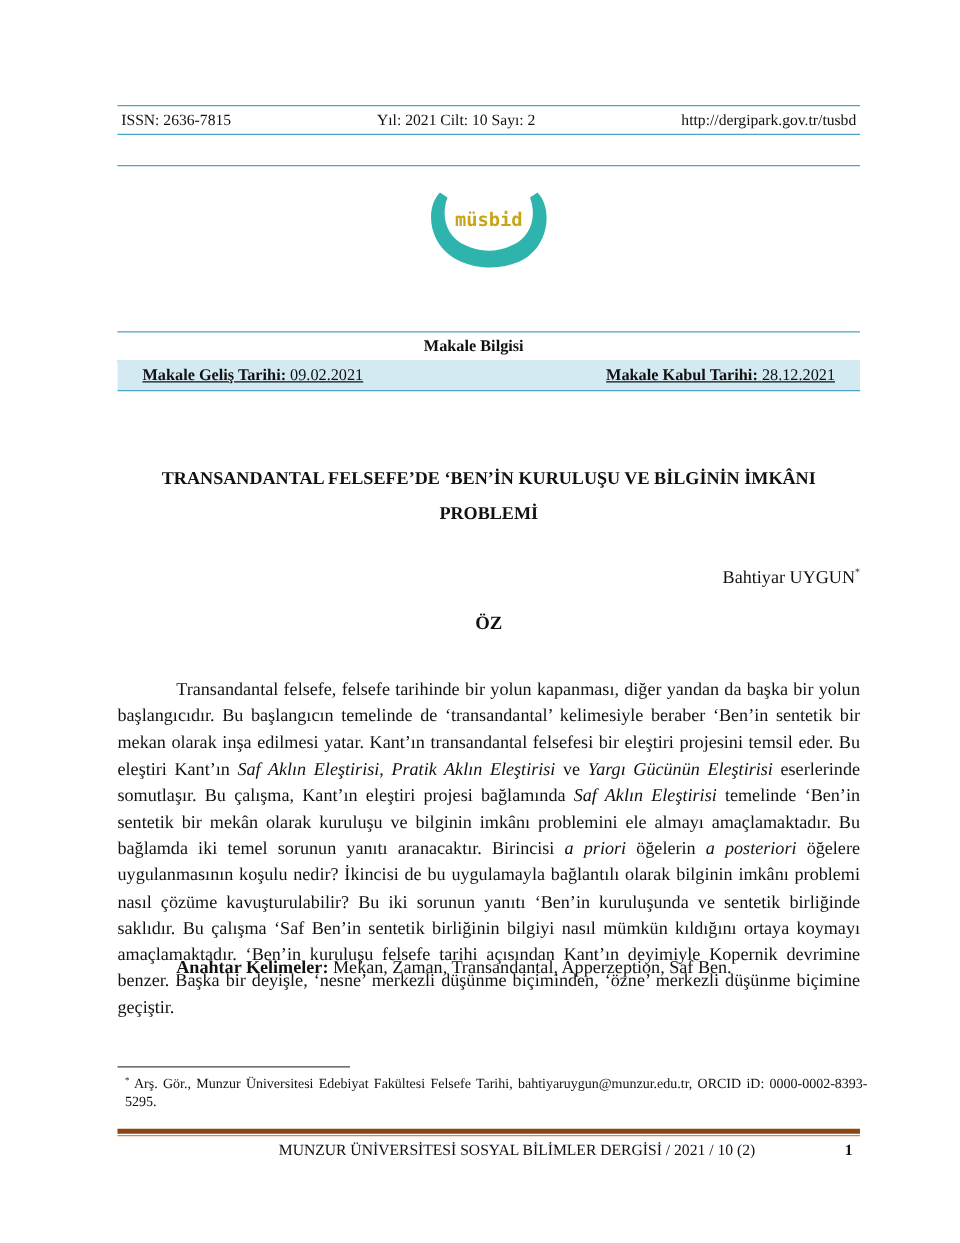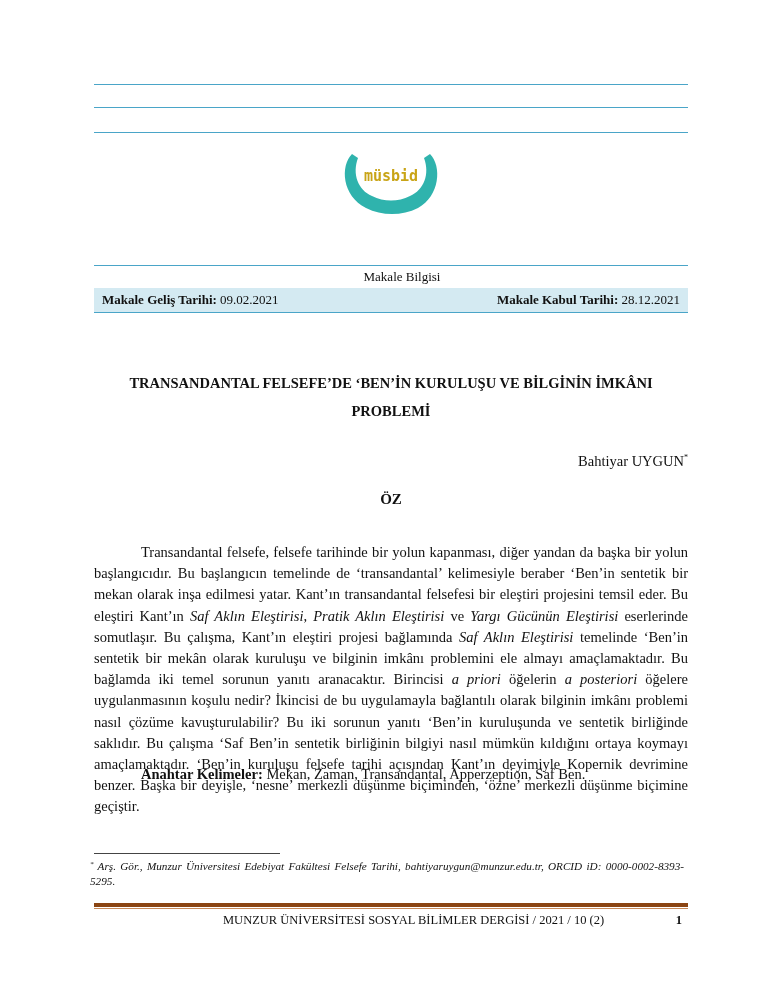--- a/index.html
+++ b/index.html
@@ -11,57 +11,62 @@
 
   .hdr-row { position: absolute; left: 94px; width: 594px; top: 85px; height: 22px;
              font-size: 12.5px; display: flex; justify-content: space-between; align-items: center; }
   .hdr-row span { padding: 0 3px; }
   .journal-band { position: absolute; left: 94px; width: 594px; top: 108px; height: 24px;
                   background: #d4eaf2; font-weight: bold; font-size: 14px;
                   display: flex; align-items: center; justify-content: center; }
 
   .logo { position: absolute; left: 338px; top: 148px; width: 106px; height: 68px; }
 
-  .info-title { position: absolute; left: 105px; width: 594px; top: 266px; height: 22px;
-                font-weight: normal; font-size: 13px; display: flex; align-items: center; justify-content: center; }
+  .info-title { position: absolute; left: 82px; width: 594px; top: 266px; height: 22px;
+                font-weight: bold; font-size: 13px; display: flex; align-items: center; justify-content: center; }
   .date-band { position: absolute; left: 94px; width: 594px; top: 288px; height: 24px;
                background: #d4eaf2; font-size: 13px; display: flex; align-items: center; justify-content: space-between; }
-  .date-band > span { padding: 0 8px; }
+  .date-band > span { padding: 0 20px; text-decoration: underline; }
   .b { font-weight: bold; }
 
   .title { position: absolute; left: 94px; width: 594px; top: 369px; text-align: center;
            font-weight: bold; font-size: 14.5px; line-height: 28px; }
   .author { position: absolute; right: 80px; top: 453px; font-size: 14.5px; }
   .author sup { font-size: 8px; vertical-align: 6px; }
 
   .oz { position: absolute; left: 94px; width: 594px; top: 491px; text-align: center;
         font-weight: bold; font-size: 15px; }
 
   .abstract { position: absolute; left: 94px; width: 594px; top: 542px; font-size: 14.5px;
               line-height: 21.2px; text-align: justify; text-indent: 47px; margin: 0; }
   .abstract i { font-style: italic; }
 
   .keywords { position: absolute; left: 141px; top: 766px; font-size: 14.5px; }
 
   .fn-rule { position: absolute; left: 94px; width: 186px; top: 853px; height: 1px; background: #444; }
-  .footnote { position: absolute; left: 90px; width: 594px; top: 857px; font-size: 11.2px;
-              line-height: 15px; text-align: justify; margin: 0; font-style: italic; }
+  .footnote { position: absolute; left: 100px; width: 594px; top: 857px; font-size: 11.2px;
+              line-height: 15px; text-align: justify; margin: 0; }
   .footnote sup { font-size: 7px; vertical-align: 4px; }
 
   .footer-bar { position: absolute; left: 94px; width: 594px; top: 903px; height: 4px; background: #8b4513; }
   .footer-bar2 { position: absolute; left: 94px; width: 594px; top: 908px; height: 1px; background: #c98a5a; }
   .footer-text { position: absolute; left: 223px; top: 913px; font-size: 12.5px; }
   .page-num { position: absolute; right: 86px; top: 913px; font-size: 12.5px; font-weight: bold; }
 </style>
 </head>
 <body>
 
 <div class="page">
 
   <div class="rule" style="top:84px"></div>
+  <div class="hdr-row">
+    <span>ISSN: 2636-7815</span>
+    <span>Yıl: 2021 Cilt: 10 Sayı: 2</span>
+    <span>http://dergipark.gov.tr/tusbd</span>
+  </div>
   <div class="rule" style="top:107px"></div>
   <div class="rule" style="top:132px"></div>
 
   <svg class="logo" viewBox="0 0 106 68">
     <path d="M14 6 C 2 18, 4 48, 28 60 C 44 68, 64 68, 80 60 C 102 48, 104 18, 92 6 L 86 10 C 92 26, 86 42, 72 48 C 60 54, 46 54, 34 48 C 20 42, 14 26, 20 10 Z" fill="#2fb3ad"></path>
     <rect x="24" y="14" width="58" height="26" rx="8" fill="#ffffff"></rect>
     <text x="53" y="33" text-anchor="middle" font-family="DejaVu Sans Mono, monospace" font-size="15" font-weight="bold" fill="#c9a416">müsbid</text>
   </svg>
 
   <div class="rule" style="top:265px"></div>

